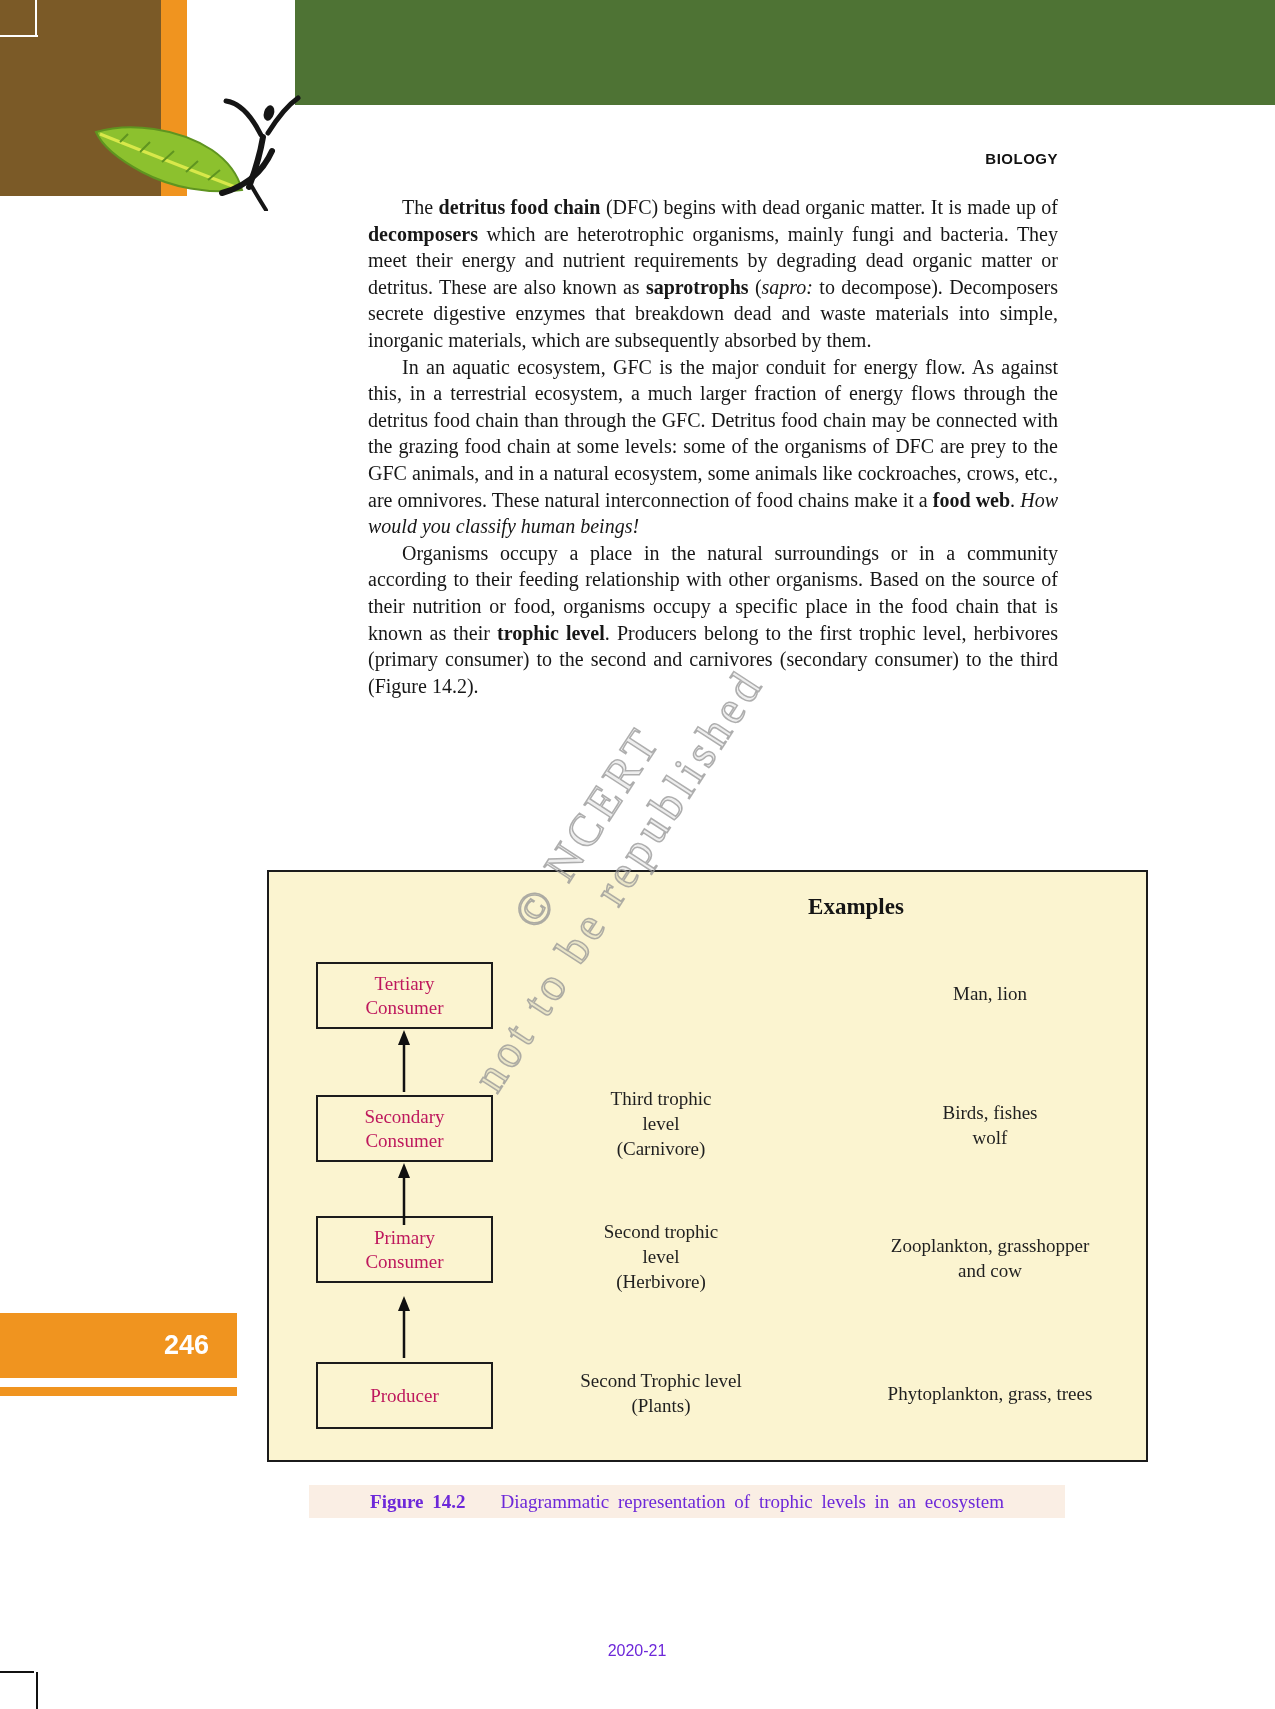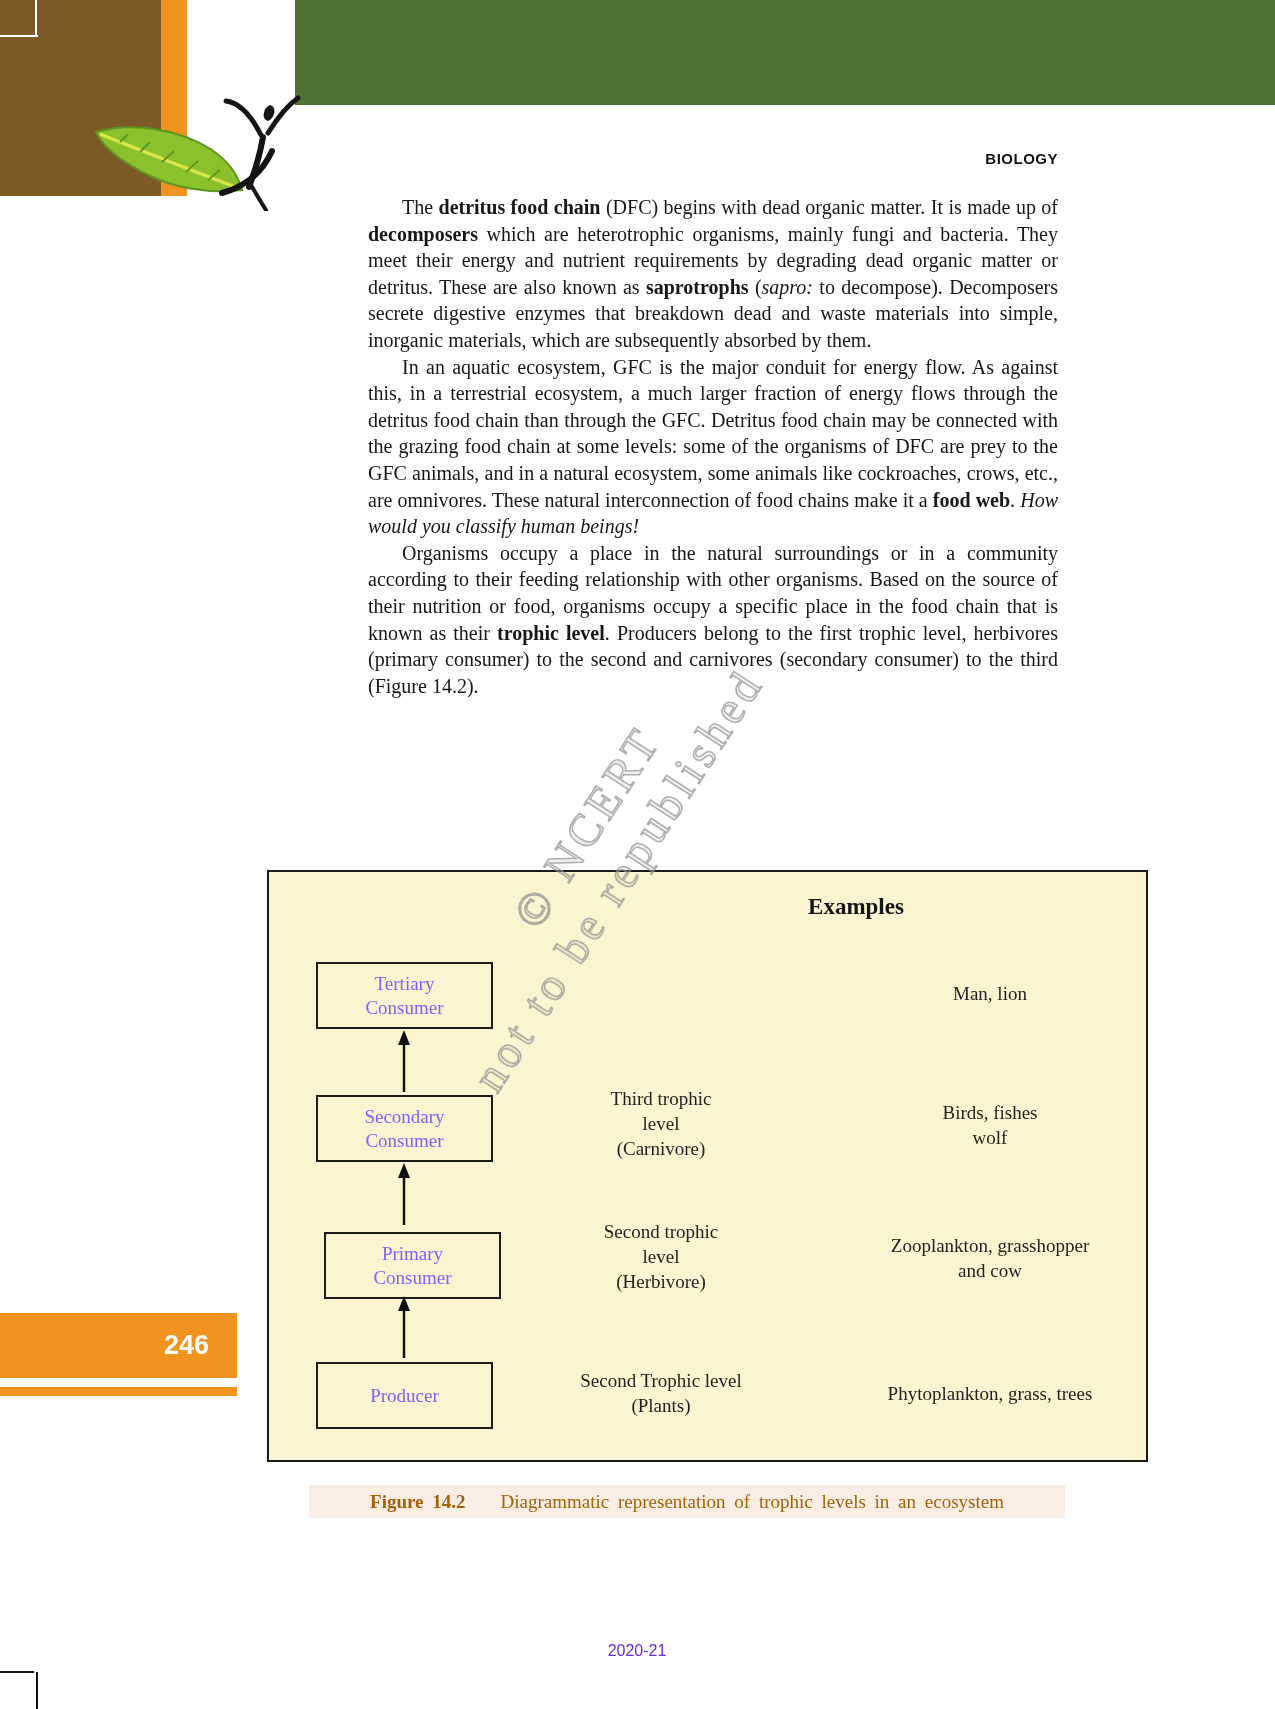--- a/index.html
+++ b/index.html
@@ -45,36 +45,36 @@
     background:#fbf4d0; border:2.5px solid #1b1b1b;
   }
   .examples-header {
     position:absolute; left:587px; top:22px; transform:translateX(-50%);
     font-weight:bold; font-size:23px; color:#151515;
   }
   .flow-box {
     position:absolute; left:47px; width:177px; height:67px;
     border:2px solid #1b1b1b; background:transparent;
     display:flex; flex-direction:column; align-items:center; justify-content:center;
-    font-size:19px; line-height:24px; text-align:center; color:#8b5cf6;
-  }
-  .fb0 { top:90px; }  .fb1 { top:223px; }  .fb2 { top:360px;margin-left:8px; }  .fb3 { top:490px; }
+    font-size:19px; line-height:24px; text-align:center; color:#be185d;
+  }
+  .fb0 { top:90px; }  .fb1 { top:223px; }  .fb2 { top:344px; }  .fb3 { top:490px; }
   .flow-arrow { position:absolute; left:128px; width:14px; height:63px; }
   .fa0 { top:158px; } .fa1 { top:291px; } .fa2 { top:424px; }
   .col-block { position:absolute; width:320px; text-align:center;
     font-size:19px; line-height:25px; color:#1f1f1f; }
   .col2 { left:232px; }
   .col3 { left:561px; }
   .c2r0 { top:96px; }  .c2r1 { top:214px; } .c2r2 { top:347px; } .c2r3 { top:496px; }
   .c3r0 { top:109px; } .c3r1 { top:228px; } .c3r2 { top:361px; } .c3r3 { top:509px; }
   
   .caption-bar {
     position:absolute; left:309px; top:1485px; width:756px; height:33px;
     background:#faeee4; display:flex; align-items:center; justify-content:center;
-    font-size:19px; word-spacing:4px; color:#a16207;gap:29px;
+    font-size:19px; word-spacing:4px; color:#6d28d9;gap:29px;
   }
   .caption-bar .b { margin-right:6px; }
   
   .page-tab {
     position:absolute; left:0; top:1313px; width:237px; height:65px; background:#f0941f;
     display:flex; align-items:center; justify-content:flex-end; padding-right:28px;
     font-family:"Liberation Sans", sans-serif; font-weight:bold; font-size:27px; color:#ffffff;
   }
   .page-strip { position:absolute; left:0; top:1387px; width:237px; height:9px; background:#f0941f; }
   

